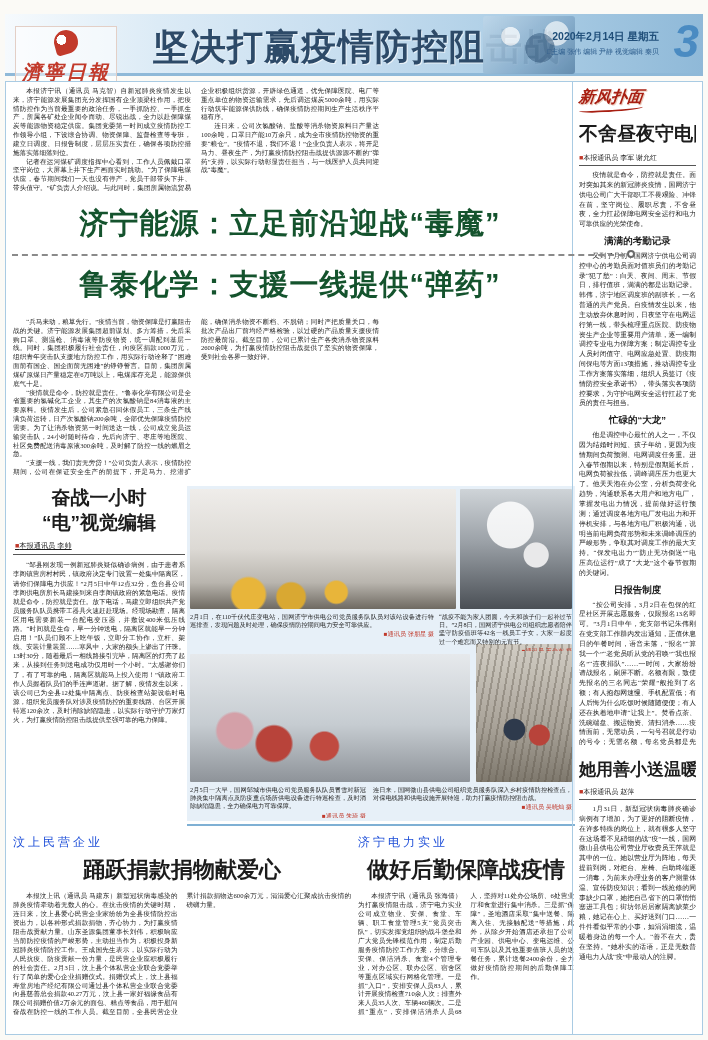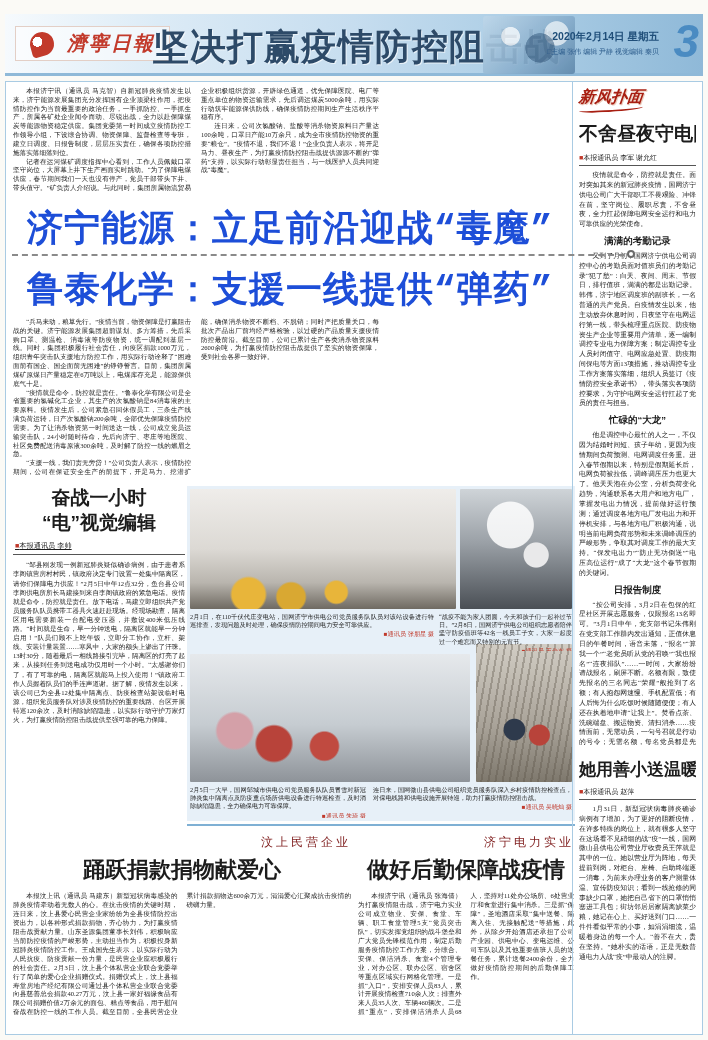--- a/index.html
+++ b/index.html
@@ -8,22 +8,22 @@
     position: relative; width: 708px; height: 1040px; margin: 0 auto;
     background: #fbfaf6; overflow: hidden;
     font-family: "Liberation Serif", serif; color: #1c1c1c;
   }
   
   .masthead {
     position: absolute; left: 5px; top: 14px; width: 698px; height: 62px;
     background: linear-gradient(90deg,#f6fafd 0%,#dcebf6 22%,#c6ddef 50%,#abcde5 75%,#8fb9d8 100%);
     border-bottom: 3px solid #8fb9d8;
   }
-  .logo { position: absolute; left: 10px; top: 12px; display: flex; align-items: center; gap: 13px;
-          background: rgba(255,255,255,.55); padding: 3px 14px; border: 1px solid #e3cfc6; }
+  .logo { position: absolute; left: 10px; top: 12px; display: flex; align-items: center; gap: 5px;
+          background: rgba(255,255,255,.55); padding: 3px 6px; border: 1px solid #e3cfc6; flex-direction: column; }
   .logo-icon { width: 24px; height: 24px; border-radius: 50% 50% 50% 4px;
     background: radial-gradient(circle at 34% 36%, #ffffff 0 22%, #c23a2b 23% 100%);
     transform: rotate(-15deg); }
   .logo-name { font-size: 20px; font-weight: bold; color: #c23a2b; letter-spacing: 2px;
     font-family: "Liberation Serif", serif; font-style: italic; }
   .banner-title {
     position: absolute; left: 148px; top: 9px; width: 390px;
     font-family: "Liberation Sans", sans-serif; font-weight: 900; font-size: 36px;
     color: #2d4a68; letter-spacing: 1px; white-space: nowrap;
     text-shadow: 1px 1px 0 rgba(255,255,255,.65);
@@ -47,22 +47,22 @@
   
   .mainarea { position: absolute; left: 0; top: 0; width: 568px; height: 100%; }
   .topcols, .midcols {
     position: absolute; left: 7px; width: 554px; column-gap: 10px; column-count: 3;
     column-fill: auto; font-size: 6.6px; line-height: 1.34; text-align: justify; overflow: hidden;
   }
   .topcols { top: 5px; height: 106px; }
   .midcols { top: 236px; height: 160px; }
   .topcols p, .midcols p, .body-text p { text-indent: 2em; }
   .bighead { position: absolute; left: 0; width: 100%; text-align: center;
-    font-family: Liberation Mono, monospace; font-weight: 900; font-size: 36px;
-    letter-spacing: 1px; color: #1d4ed8; white-space: nowrap; }
+    font-family: Liberation Sans, sans-serif; font-weight: 900; font-size: 29px;
+    letter-spacing: 1px; color: #14532d; white-space: nowrap; }
   .bighead1 { top: 122px; }
   .bighead2 { top: 183px; }
   .divider { position: absolute; left: 6px; top: 172px; width: 612px;
     border-top: 2px dashed #8a8a8a; z-index: 5; }
   .divider-end { content:''; position: absolute; right: -11px; top: -6px; width: 8px; height: 8px;
     border: 2px solid #6a6a6a; border-radius: 50%; background: #fff; }
   
   .leftart { position: absolute; left: 7px; top: 404px; width: 172px; height: 384px; overflow: hidden; }
   .leftart-title { font-family: "Liberation Sans", sans-serif; font-weight: 900;
     font-size: 19px; text-align: center; line-height: 1.3; }
@@ -103,21 +103,21 @@
   .cap2 { left: 252px; top: 127px; width: 133px; height: 38px; }
   .cap3 { left: 3px;  top: 300px; width: 176px; height: 32px; }
   .cap4 { left: 186px; top: 300px; width: 199px; height: 32px; }
   .credit { display: block; text-align: right; color: #c0392b; margin-top: 1px; }
   .bottomrule { position: absolute; left: 181px; top: 742px; width: 388px;
     border-top: 2px solid #7fb0d4; }
   
   .bottom-art { position: absolute; top: 752px; height: 198px; overflow: hidden; }
   .bl { left: 7px; width: 338px; }
   .br { left: 352px; width: 216px; }
-  .kicker { text-align: right; font-size: 12px; color: #7f1d1d; letter-spacing: 3px;
+  .kicker { text-align: left; font-size: 12px; color: #1d4ed8; letter-spacing: 3px;
     font-family: "Liberation Sans", sans-serif; }
   .bottom-head { text-align: center; font-family: "Liberation Sans", sans-serif;
     font-weight: 700; font-size: 22px; margin: 4px 0 7px 0; white-space: nowrap; }
   .bl .cols2, .br .cols2 { column-count: 2; column-gap: 9px; column-fill: auto;
     font-size: 6.6px; line-height: 1.36; text-align: justify; height: 134px; overflow: hidden; }
   
   .rightcol { position: absolute; right: 0; top: 0; width: 130px; height: 100%;
     border-left: 1px solid #a9cbe3; padding: 5px 6px; overflow: hidden; }
   .badge { font-family: "Liberation Serif", serif; font-weight: 900; font-style: italic;
     font-size: 16px; color: #a81f12; transform: skewX(-6deg); display: inline-block;

